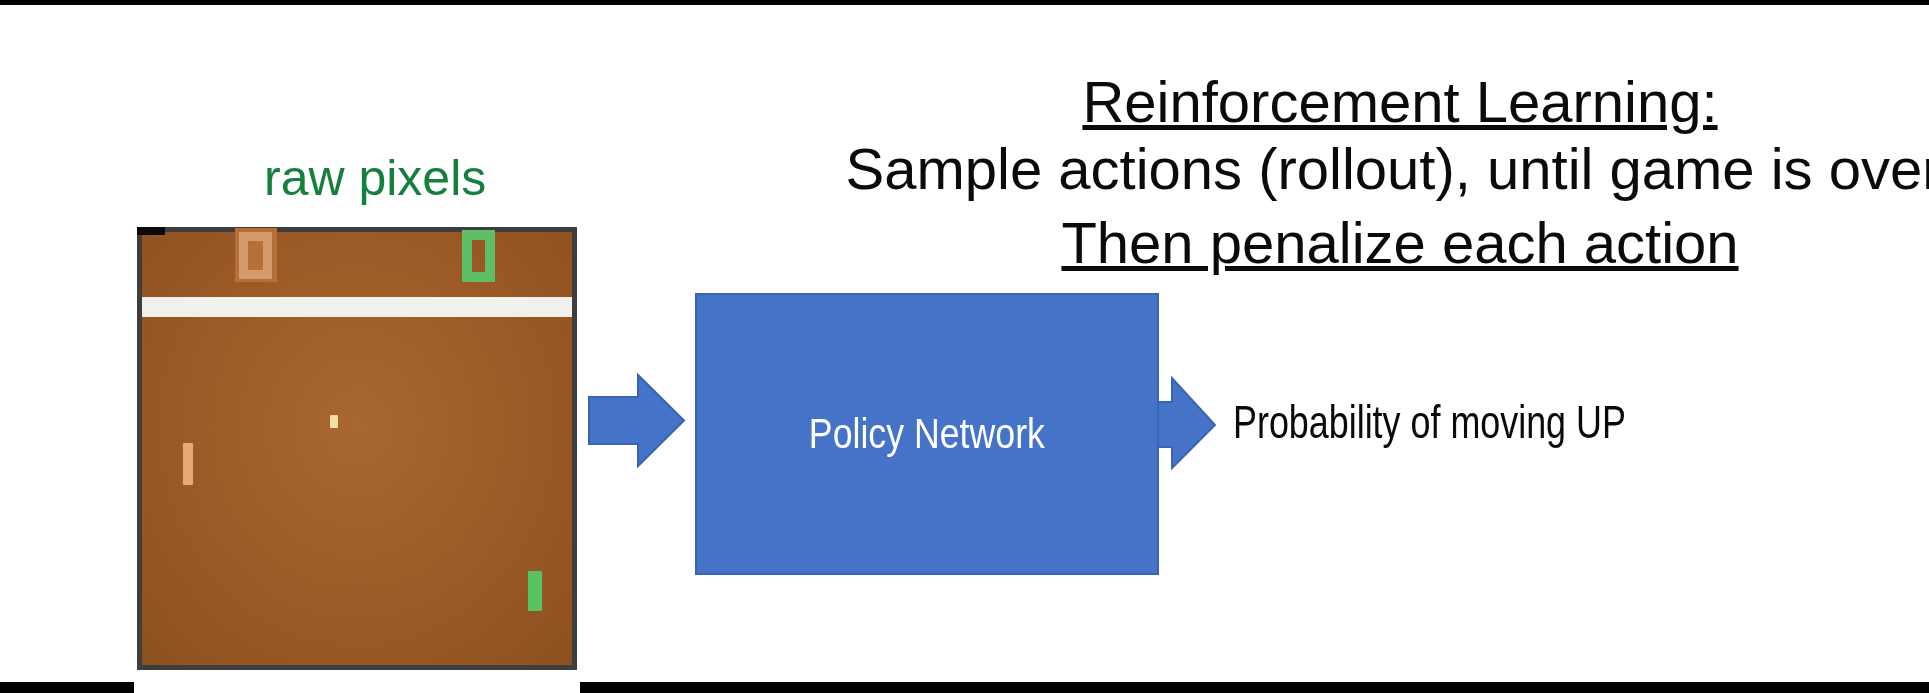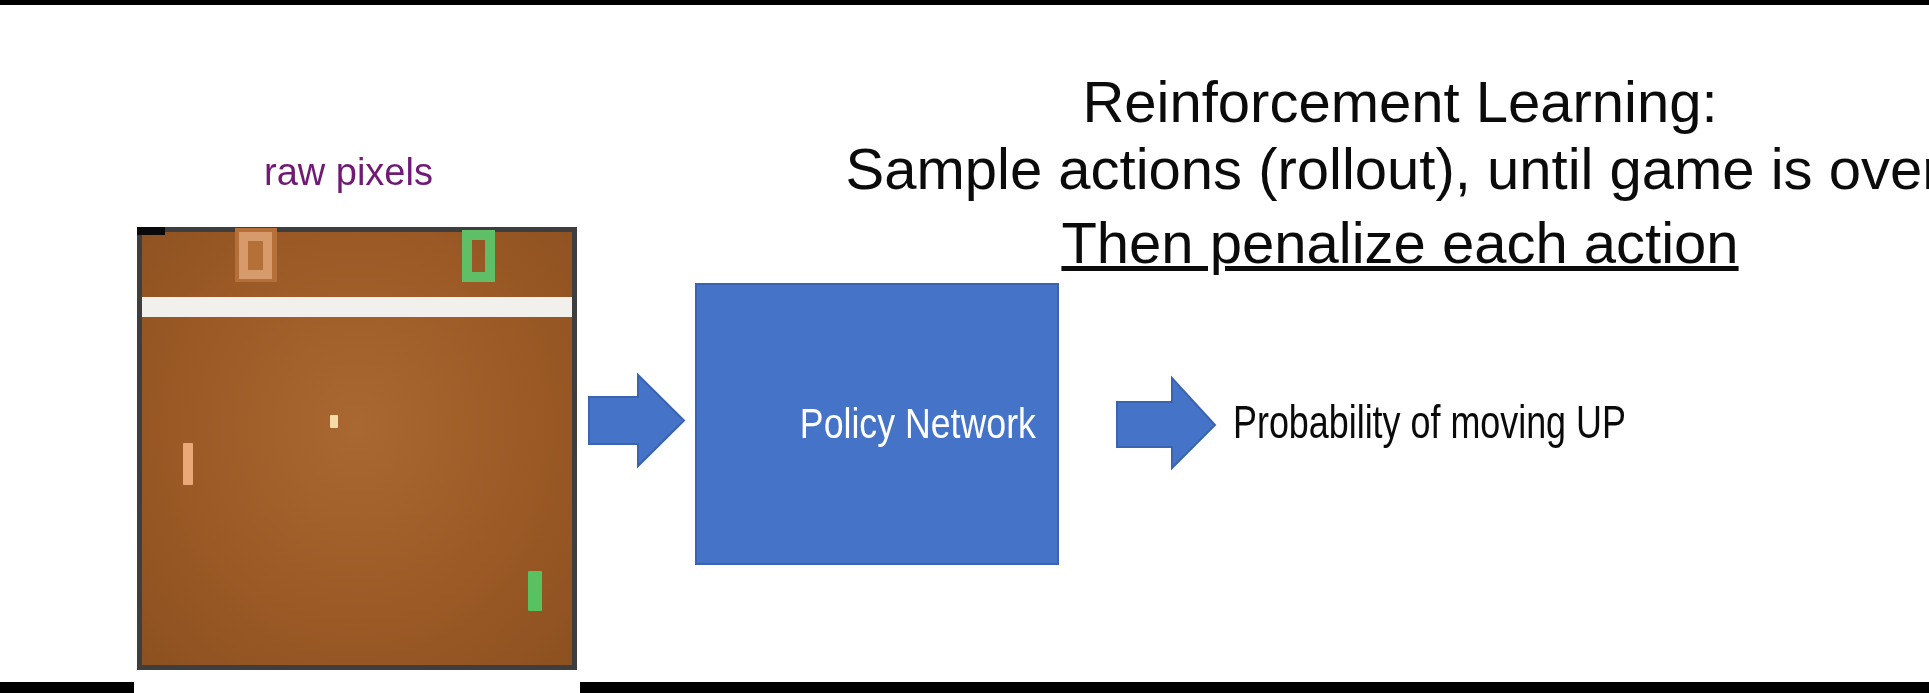--- a/index.html
+++ b/index.html
@@ -12,27 +12,27 @@
   
   #top-bar{left:0;top:0;width:1929px;height:5px;background:var(--text-black,#000);}
   #bottom-bar{left:0;top:682px;width:1929px;height:11px;background:var(--text-black,#000);}
   #game-bottom-margin{left:134px;top:670px;width:446px;height:23px;background:#ffffff;}
 
   
   .title-line{
     left:1400px;transform:translateX(-50%);white-space:nowrap;
     font-size:58px;line-height:1;color:#0b0b0b;font-weight:400;
   }
-  #title-line-1{top:73px;}
+  #title-line-1{top:73px;text-decoration:underline;}
   #title-line-2{top:140px;}
   #title-line-3{top:214px;text-decoration:underline;}
 
   
   #raw-pixels-label{
-    left:264px;top:153px;font-size:38px;line-height:1;color:#701a75;white-space:nowrap;
+    left:264px;top:153px;font-size:50px;line-height:1;color:#15803d;white-space:nowrap;
   }
 
   
   #game-screen{
     left:137px;top:227px;width:440px;height:443px;box-sizing:border-box;
     border:5px solid var(--game-border,#3e3e3e);
     background:radial-gradient(ellipse at 50% 45%,
       var(--field-brown-light,#a96831) 0%,
       var(--field-brown,#9c5a26) 55%,
       var(--field-brown-dark,#8c5120) 100%);
@@ -51,24 +51,24 @@
   #ball{left:188px;top:183px;width:8px;height:13px;background:var(--ball,#f6dcab);border-radius:1px;}
   #paddle-left{left:41px;top:211px;width:10px;height:42px;background:var(--paddle-tan,#eaa878);border-radius:1px;}
   #paddle-right{left:386px;top:339px;width:14px;height:40px;background:var(--paddle-green,#57c25f);border-radius:1px;}
 
   
   #arrow-layer{left:0;top:0;width:1929px;height:693px;pointer-events:none;}
   .flow-arrow{fill:var(--accent-blue,#4573c7);stroke:var(--accent-blue-border,#3a64b0);stroke-width:2;}
 
   
   #policy-box{
-    left:695px;top:283px;width:364px;height:282px;box-sizing:border-box;
+    left:695px;top:293px;width:464px;height:282px;box-sizing:border-box;
     background:var(--accent-blue,#4573c7);
     border:2px solid var(--accent-blue-border,#3a64b0);
-    display:flex;align-items:center;justify-content:flex-end;
+    display:flex;align-items:center;justify-content:center;
   }
   #policy-box-label{
     color:#ffffff;font-size:42px;white-space:nowrap;
     transform:scaleX(0.85);transform-origin:50% 50%;
   }
 
   
   #output-label{
     left:1233px;top:399px;font-size:46px;line-height:1;color:#0a0a0a;white-space:nowrap;
     transform:scaleX(0.78);transform-origin:0 50%;

